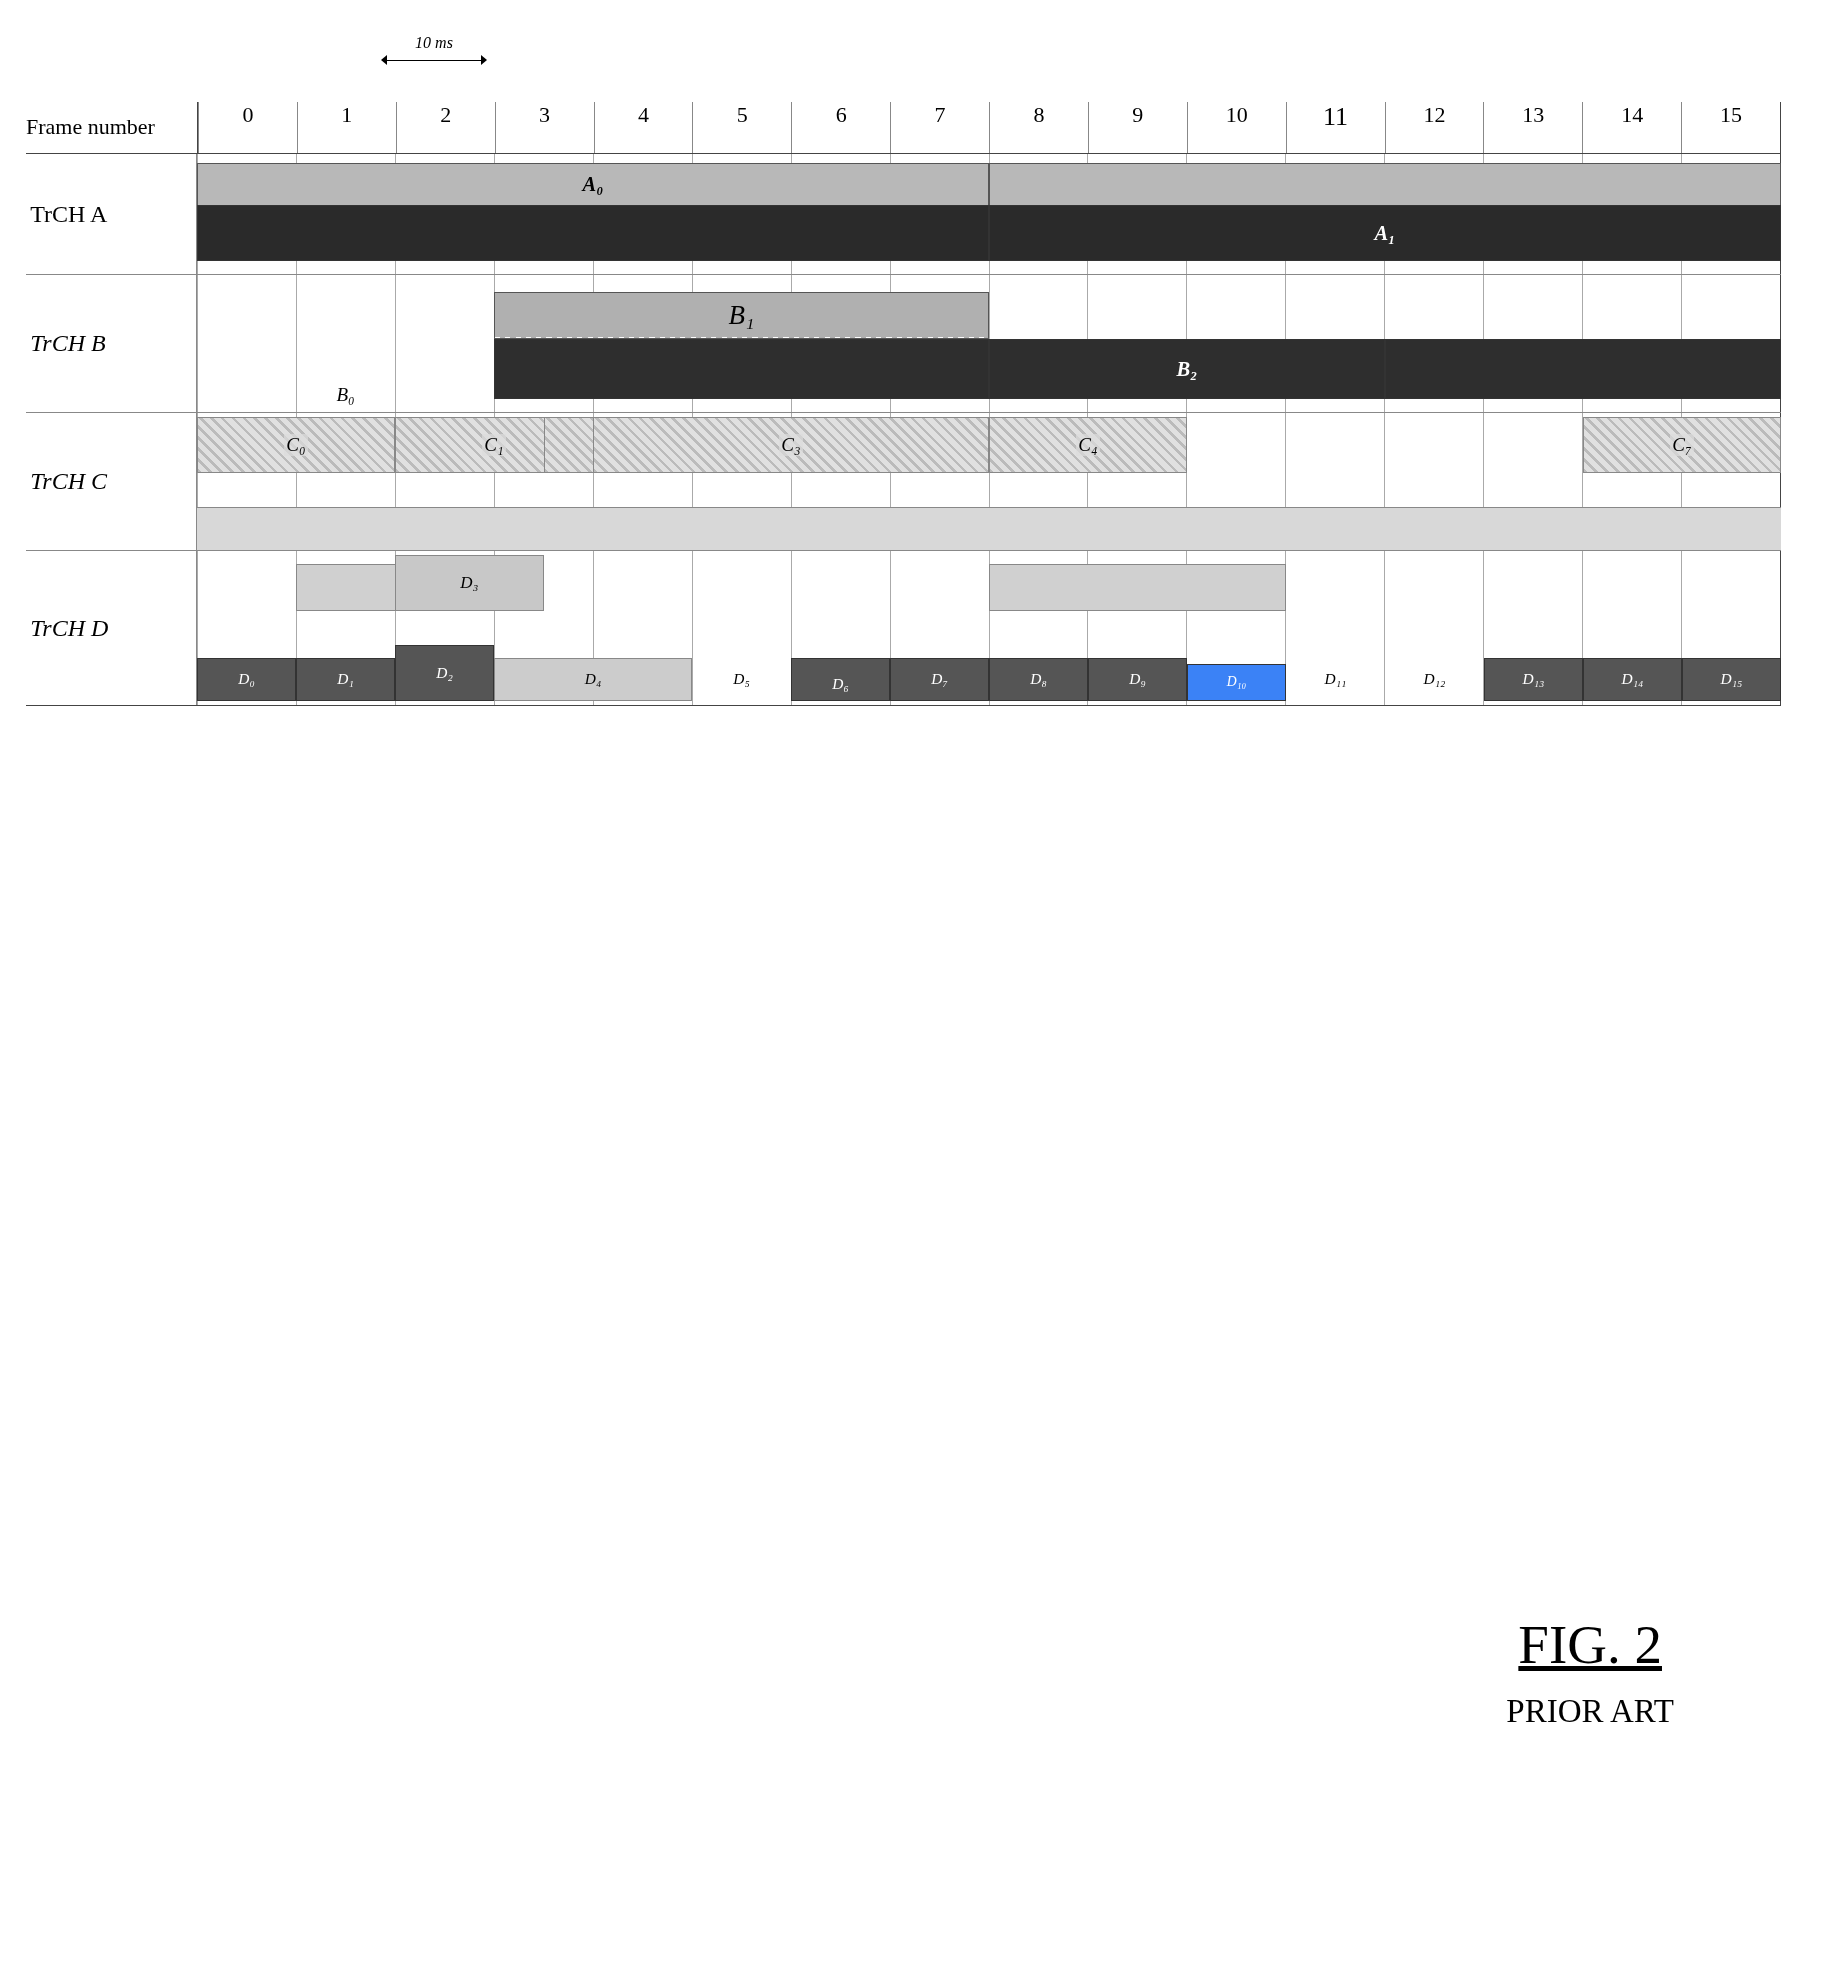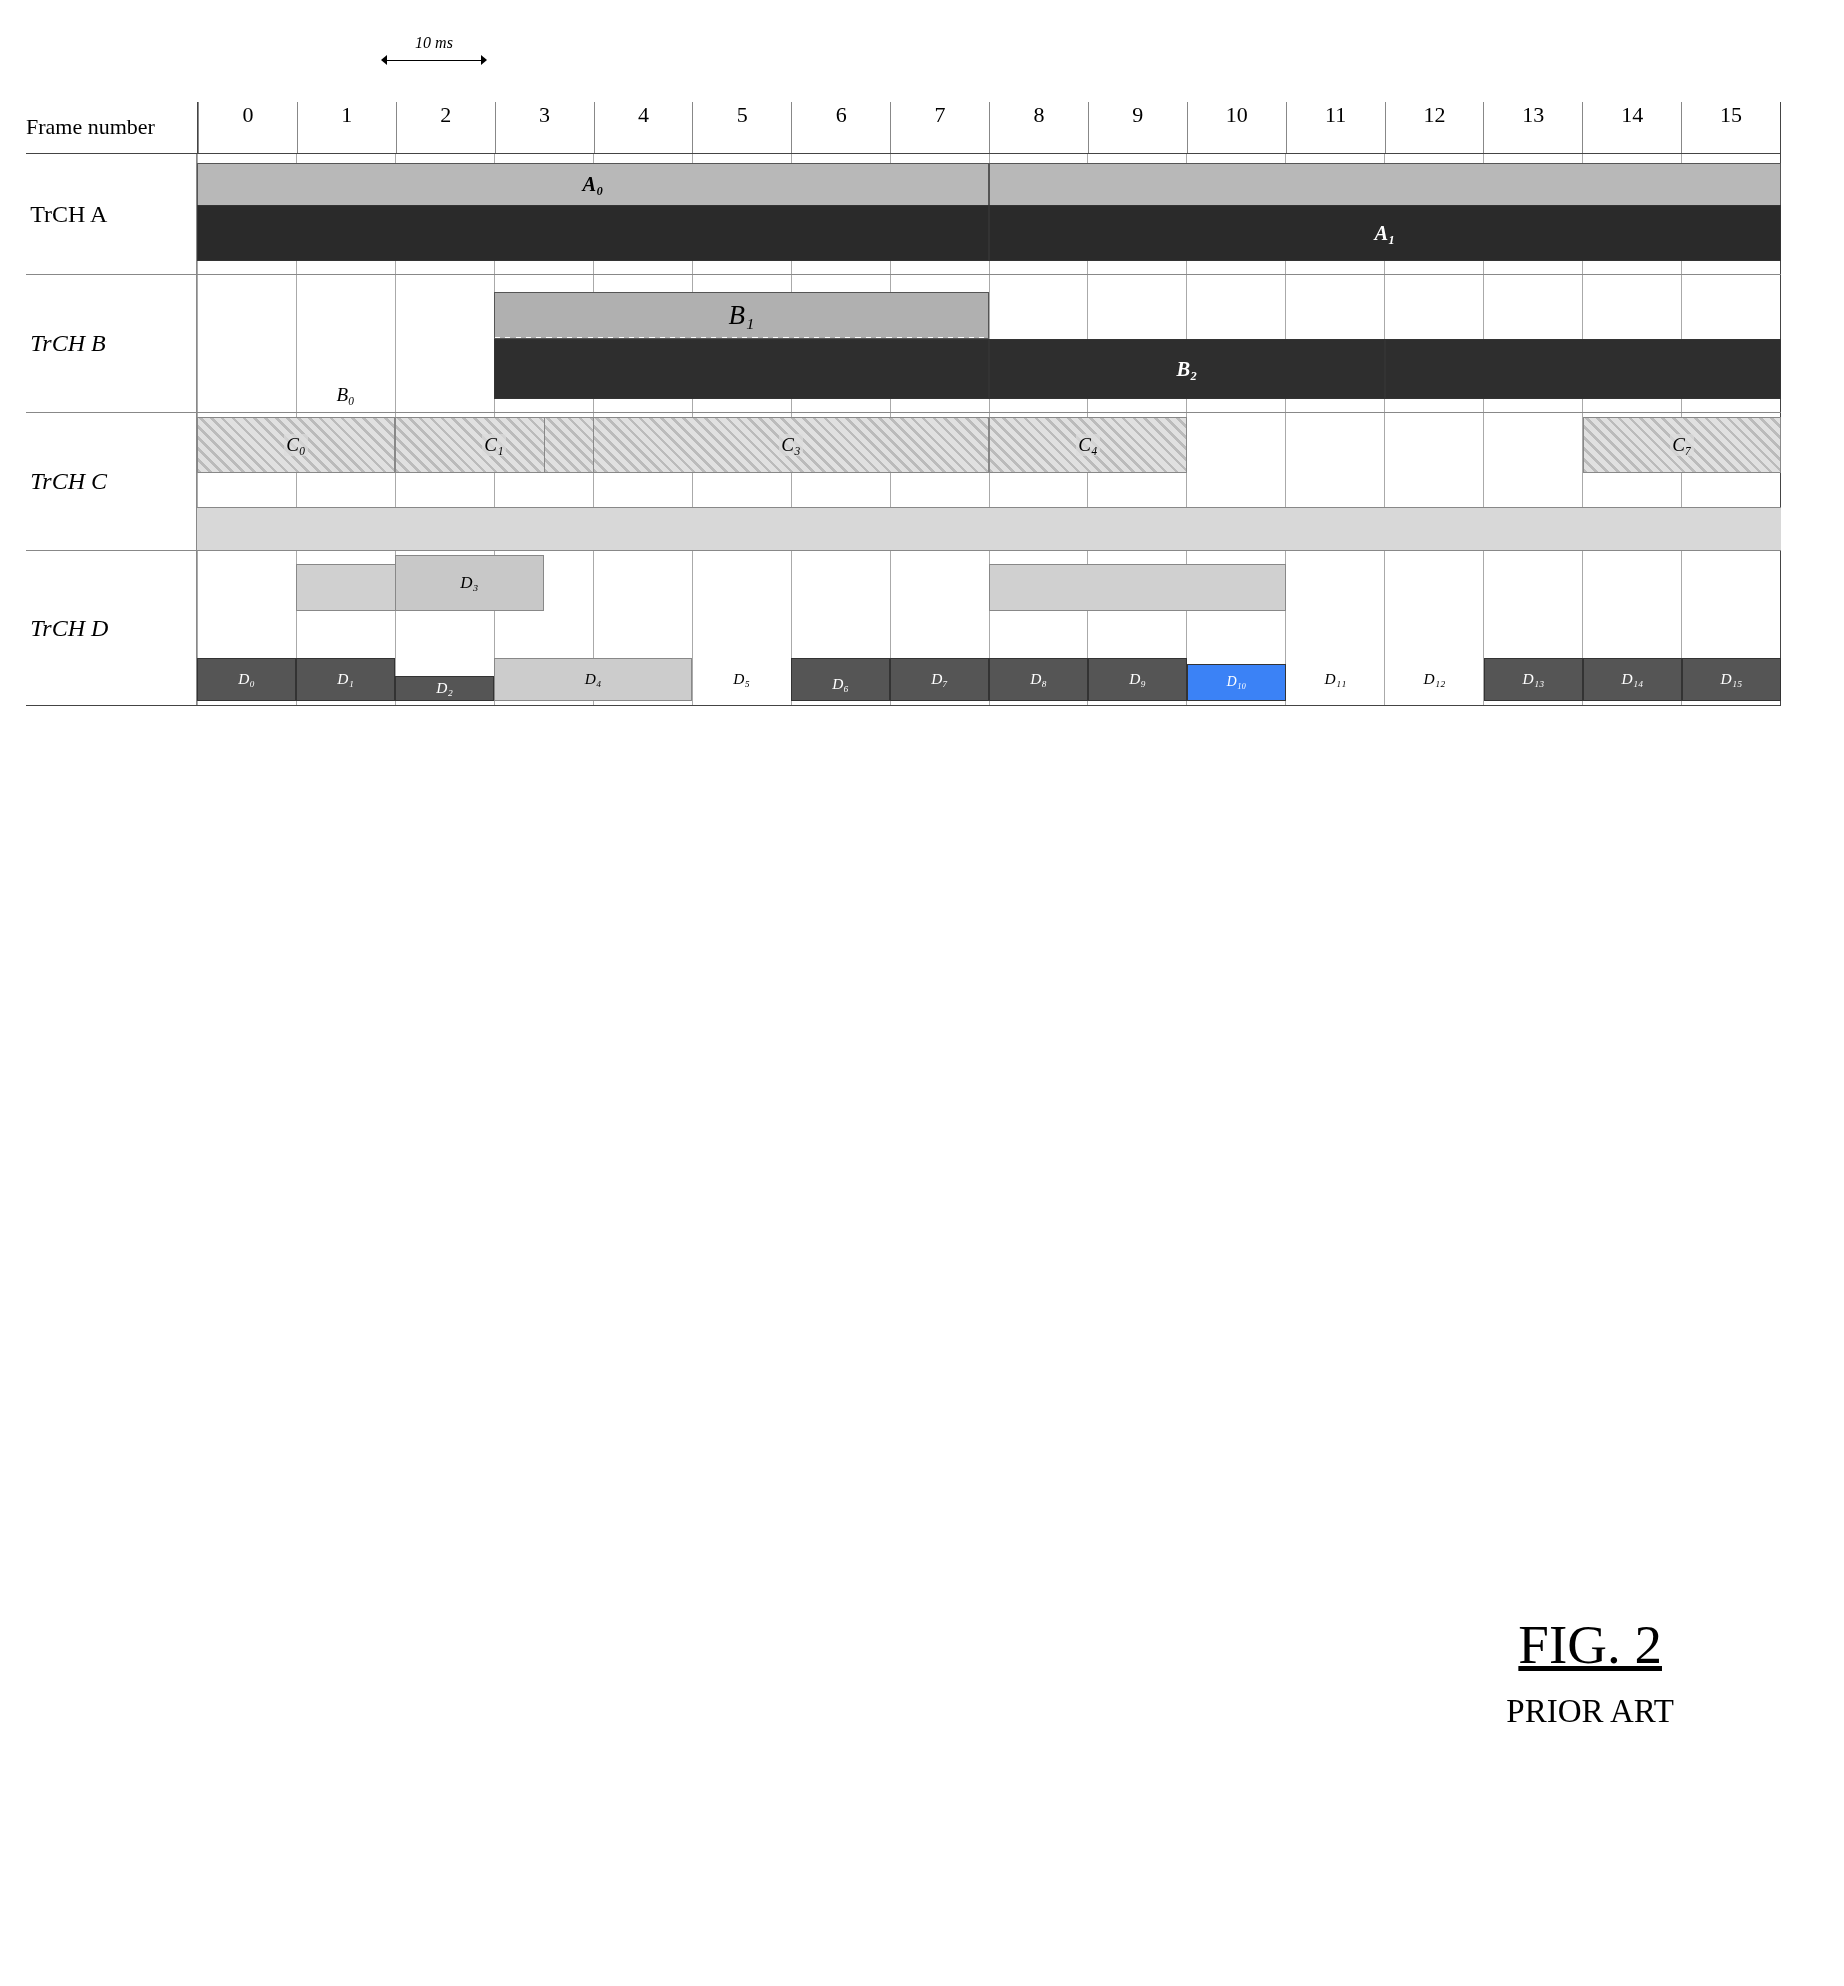--- a/index.html
+++ b/index.html
@@ -45,21 +45,21 @@
       <div style="flex:1; text-align:center; font-size:22px; border-left:0.9px solid #888;">1</div>
       <div style="flex:1; text-align:center; font-size:22px; border-left:0.9px solid #888;">2</div>
       <div style="flex:1; text-align:center; font-size:22px; border-left:0.9px solid #888;">3</div>
       <div style="flex:1; text-align:center; font-size:22px; border-left:0.9px solid #888;">4</div>
       <div style="flex:1; text-align:center; font-size:22px; border-left:0.9px solid #888;">5</div>
       <div style="flex:1; text-align:center; font-size:22px; border-left:0.9px solid #888;">6</div>
       <div style="flex:1; text-align:center; font-size:22px; border-left:0.9px solid #888;">7</div>
       <div style="flex:1; text-align:center; font-size:22px; border-left:0.9px solid #888;">8</div>
       <div style="flex:1; text-align:center; font-size:22px; border-left:0.9px solid #888;">9</div>
       <div style="flex:1; text-align:center; font-size:22px; border-left:0.9px solid #888;">10</div>
-      <div style="flex:1; text-align:center; font-size:22px; border-left:0.9px solid #888;">11</div>
+      <div style="flex:1; text-align:center; font-size:26px; border-left:0.9px solid #888;">11</div>
       <div style="flex:1; text-align:center; font-size:22px; border-left:0.9px solid #888;">12</div>
       <div style="flex:1; text-align:center; font-size:22px; border-left:0.9px solid #888;">13</div>
       <div style="flex:1; text-align:center; font-size:22px; border-left:0.9px solid #888;">14</div>
       <div style="flex:1; text-align:center; font-size:22px; border-left:0.9px solid #888;">15</div>
     </div>
   </div>
 
   <div style="display:flex; flex-direction:row; border-top:1.7px solid #444; border-bottom:0.9px solid #888;">
     <div style="width:171px; flex-shrink:0; display:flex; align-items:center; font-size:24px; border-right:0.9px solid #888; padding-left:4.3px; min-height:120px;">TrCH A</div>
     <div style="flex:1; position:relative; min-height:120px;">
@@ -230,21 +230,21 @@
       <div style="position:absolute;left:calc(100%/16*8);width:calc(100%/16*3);top:13px;height:47px;background:#d0d0d0;border:0.9px solid #888;"></div>
 
       <div style="position:absolute;left:calc(100%/16*0);width:calc(100%/16);bottom:4.3px;height:43px;background:#555;border:0.9px solid #333;display:flex;align-items:center;justify-content:center;">
         <span style="font-size:15.4px;font-style:italic;color:white;">D₀</span>
       </div>
 
       <div style="position:absolute;left:calc(100%/16*1);width:calc(100%/16);bottom:4.3px;height:43px;background:#555;border:0.9px solid #333;display:flex;align-items:center;justify-content:center;">
         <span style="font-size:15.4px;font-style:italic;color:white;">D₁</span>
       </div>
 
-      <div style="position:absolute;left:calc(100%/16*2);width:calc(100%/16);bottom:4.3px;height:25px;background:#555;border:0.9px solid #333;display:flex;align-items:center;justify-content:center;">
+      <div style="position:absolute;left:calc(100%/16*2);width:calc(100%/16);bottom:4.3px;height:56px;background:#555;border:0.9px solid #333;display:flex;align-items:center;justify-content:center;">
         <span style="font-size:15.4px;font-style:italic;color:white;">D₂</span>
       </div>
 
       <div style="position:absolute;left:calc(100%/16*3);width:calc(100%/16*2);bottom:4.3px;height:43px;background:#ccc;border:0.9px solid #888;display:flex;align-items:center;justify-content:center;">
         <span style="font-size:15.4px;font-style:italic;">D₄</span>
       </div>
 
       <div style="position:absolute;left:calc(100%/16*5);width:calc(100%/16);bottom:4.3px;height:43px;display:flex;align-items:center;justify-content:center;">
         <span style="font-size:15.4px;font-style:italic;">D₅</span>
       </div>

